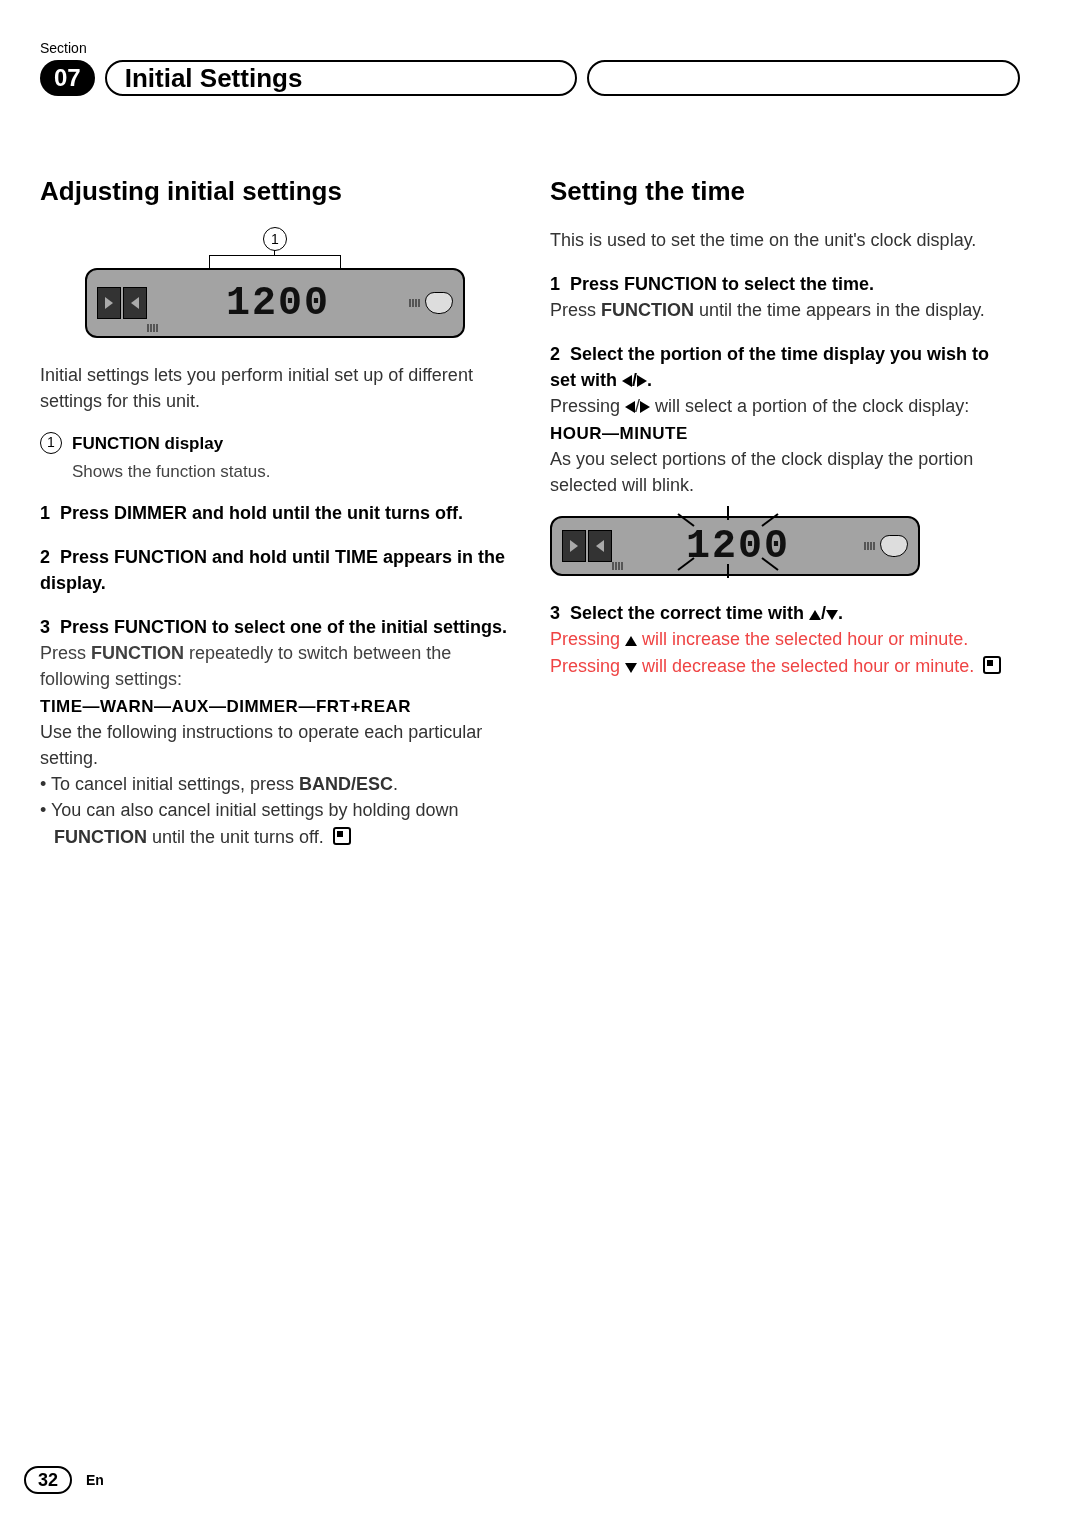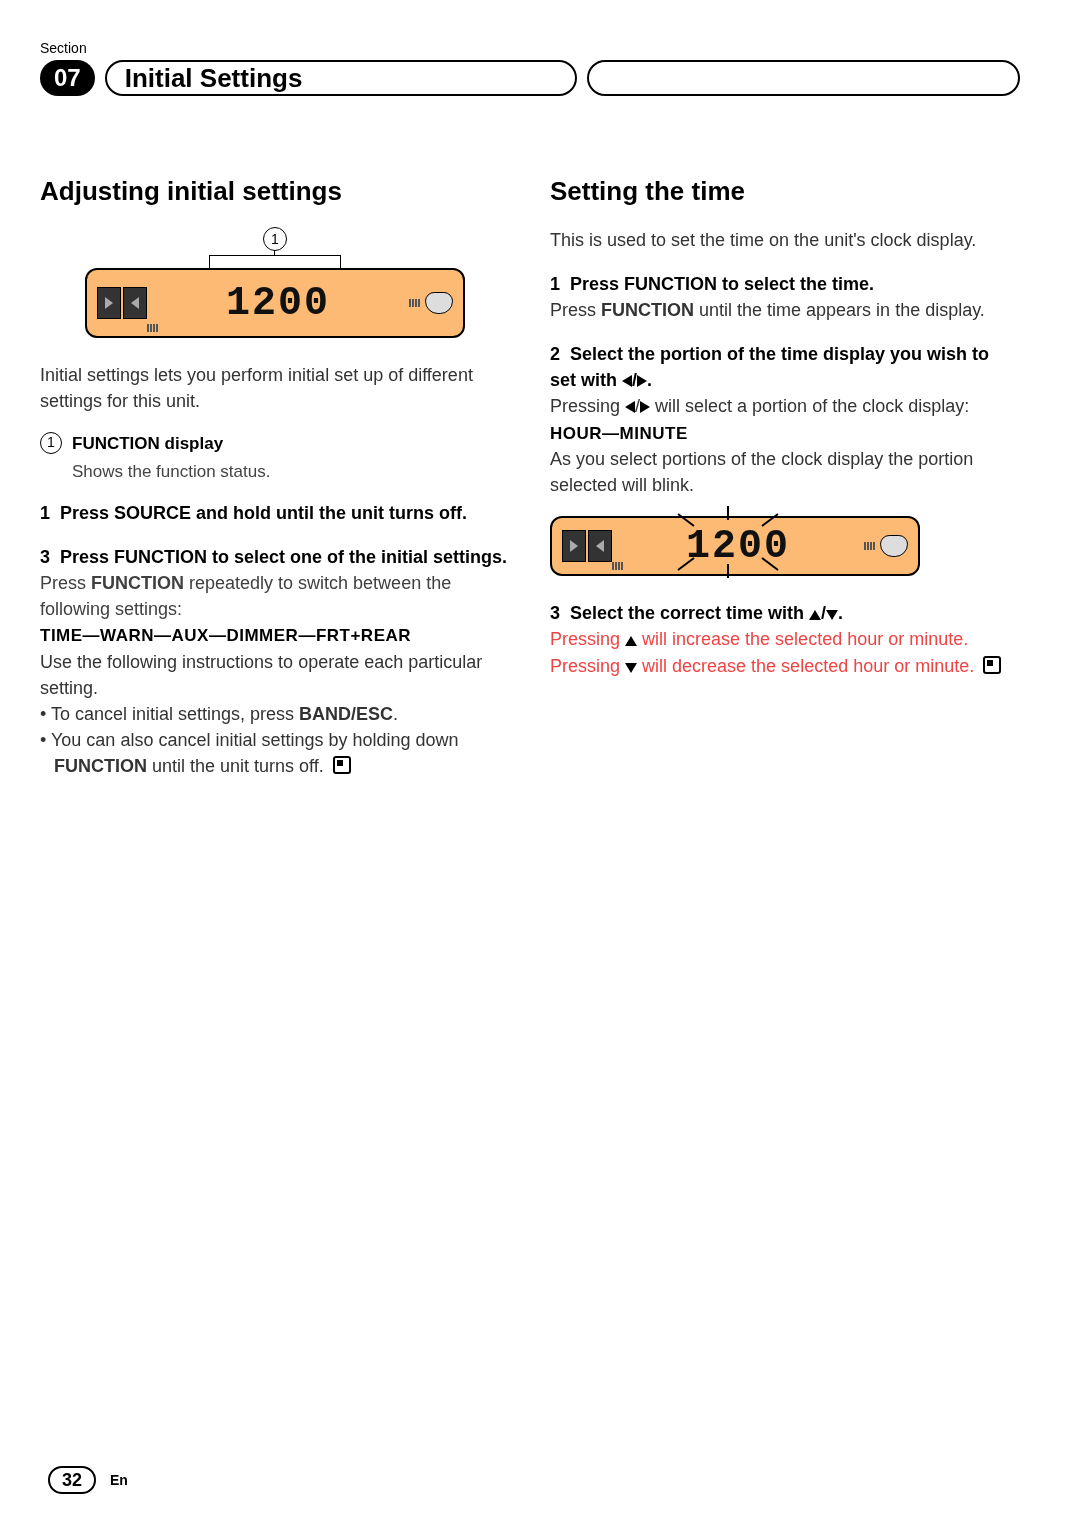--- a/index.html
+++ b/index.html
@@ -158,21 +158,21 @@
     width:130px;height:14px;border:1.5px solid #000;border-bottom:none;
     position:relative;
   }
   .leader-bar::before {
     content:"";position:absolute;left:50%;top:-6px;width:0;height:6px;
     border-left:1.5px solid #000;transform:translateX(-1px);
   }
   .lcd-panel {
     width: 380px;
     height: 70px;
-    background: #fdba74;
+    background: #a3a3a3;
     border: 2.5px solid #000;
     border-radius: 12px;
     position: relative;
     box-sizing: border-box;
     padding: 6px 10px;
     display:flex;
     align-items:center;
     justify-content:space-between;
   }
   .lcd-small { width: 370px; height: 60px; }
@@ -217,21 +217,21 @@
   }
   .blink-star svg {
     position:absolute;
     top:-22px; left:-18px;
     width: 120px; height: 80px;
     pointer-events:none;
   }
   .footer {
     position: absolute;
     bottom: 40px;
-    left: 48px;
+    left: 24px;
     display:flex;
     align-items:center;
     gap:14px;
   }
   .page-pill {
     border:2px solid #000;
     border-radius: 14px;
     padding: 0 12px;
     font-weight: bold;
     font-size: 18px;
@@ -310,24 +310,29 @@
       <p class="body-text">Initial settings lets you perform initial set up of different settings for this unit.</p>
 
       <div class="callout-row">
         <span class="callout-num">1</span>
         <span class="callout-title">FUNCTION display</span>
       </div>
       <div class="callout-body">Shows the function status.</div>
 
       <p class="step">
         <span class="step-head">
-          <span class="step-num">1</span><span>Press </span><span>SOURCE</span><span> and hold until the unit turns off.</span>
+          <span class="step-num">1</span><span>Press </span><span>DIMMER</span><span> and hold until the unit turns off.</span>
         </span>
       </p>
 
+      <p class="step">
+        <span class="step-head">
+          <span class="step-num">2</span><span>Press </span><span>FUNCTION</span><span> and hold until </span><span>TIME</span><span> appears in the display.</span>
+        </span>
+      </p>
 
       <div class="step">
         <span class="step-head">
           <span class="step-num">3</span><span>Press </span><span>FUNCTION</span><span> to select one of the initial settings.</span>
         </span><br>
         <span style="color:#404040">
           <span>Press </span><span class="bold">FUNCTION</span><span> repeatedly to switch between the following settings:</span>
         </span><br>
         <span class="settings-chain">TIME—WARN—AUX—DIMMER—FRT+REAR</span><br>
         <span style="color:#333">Use the following instructions to operate each particular setting.</span>

